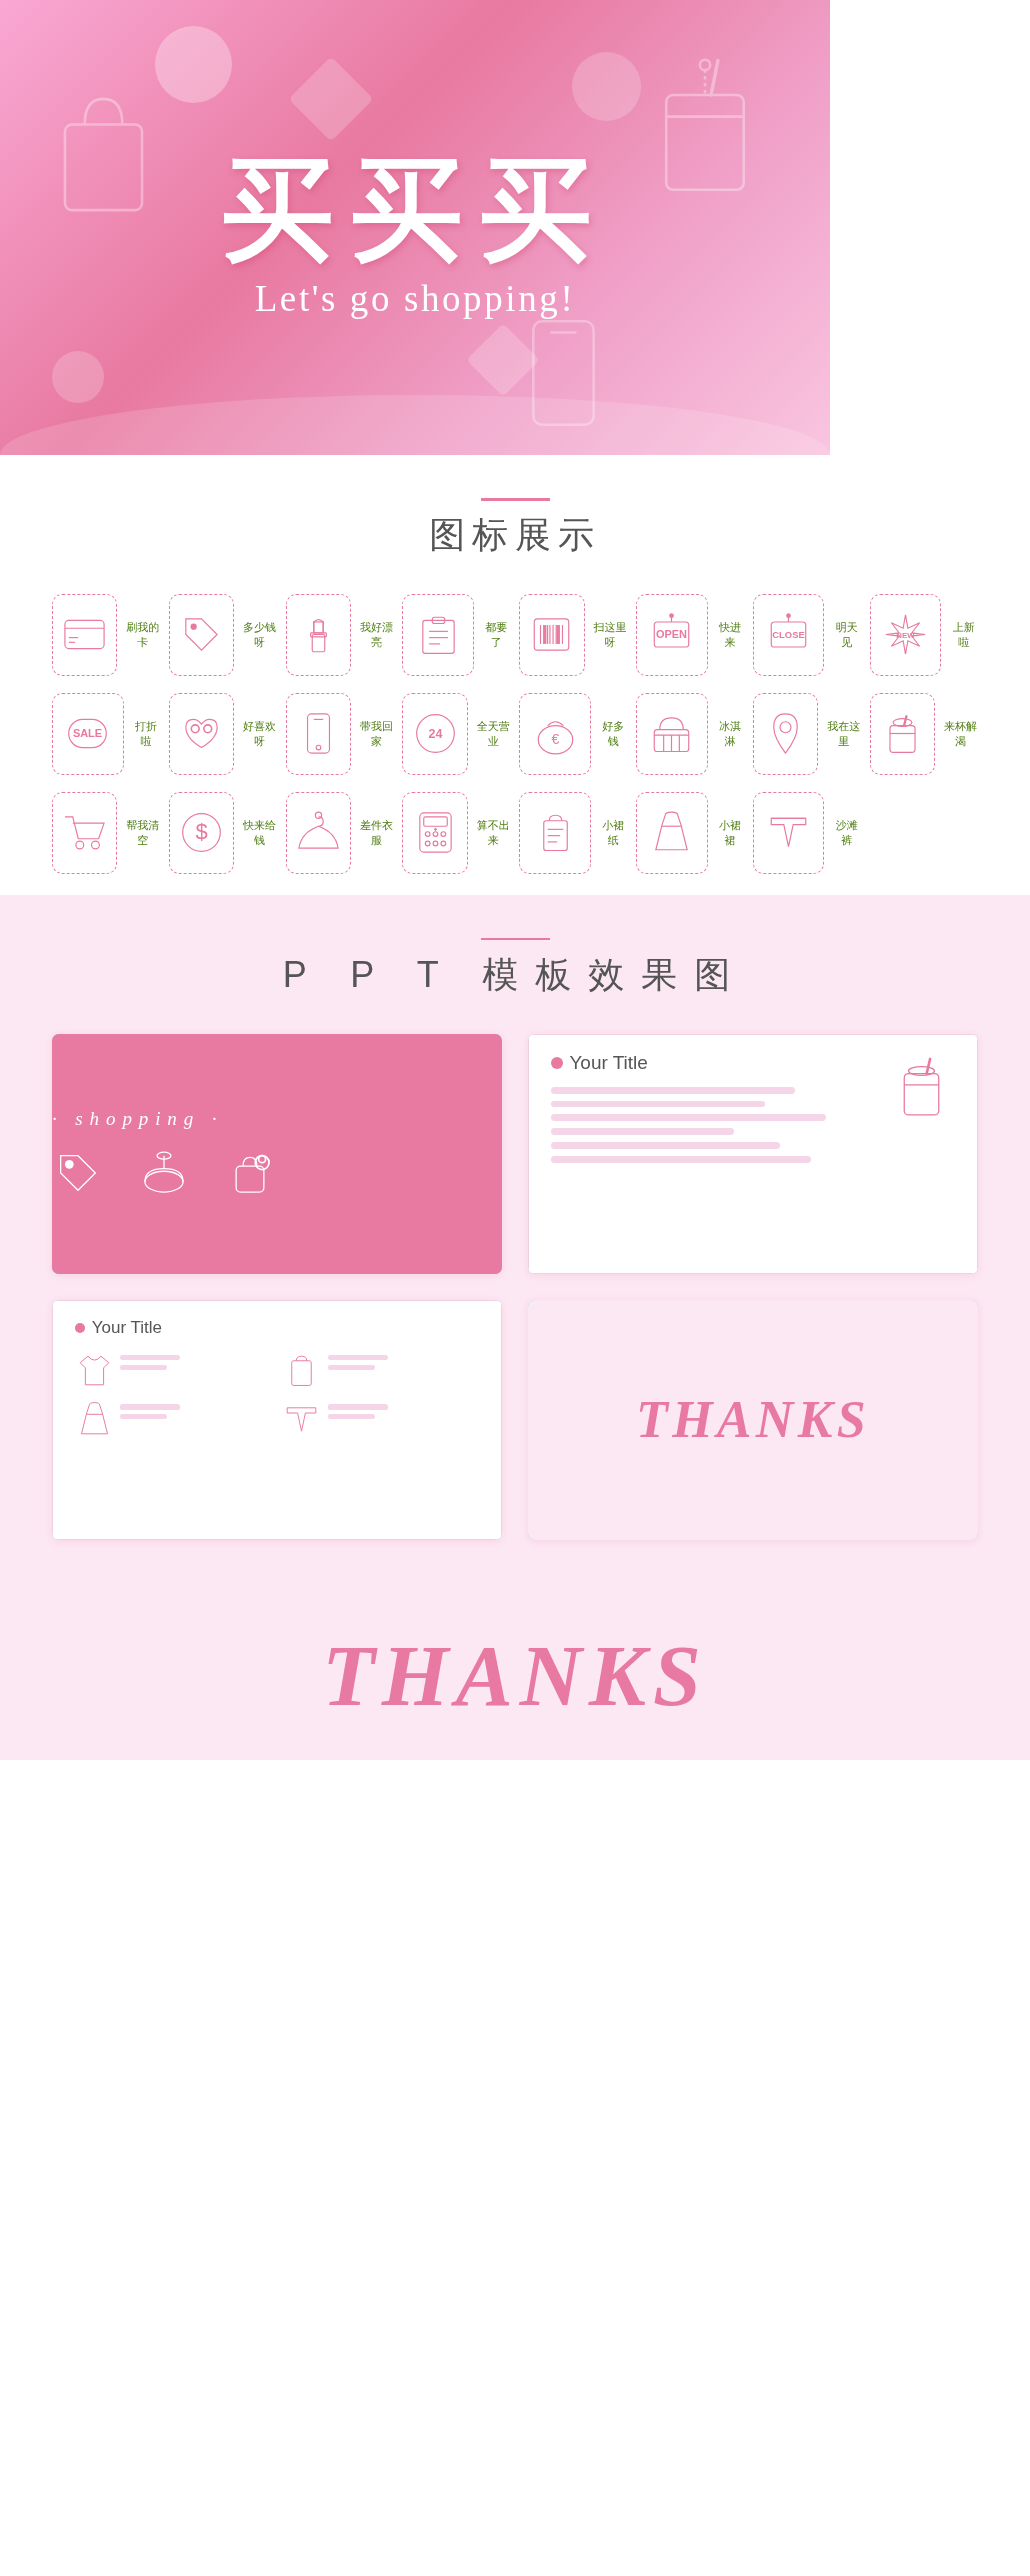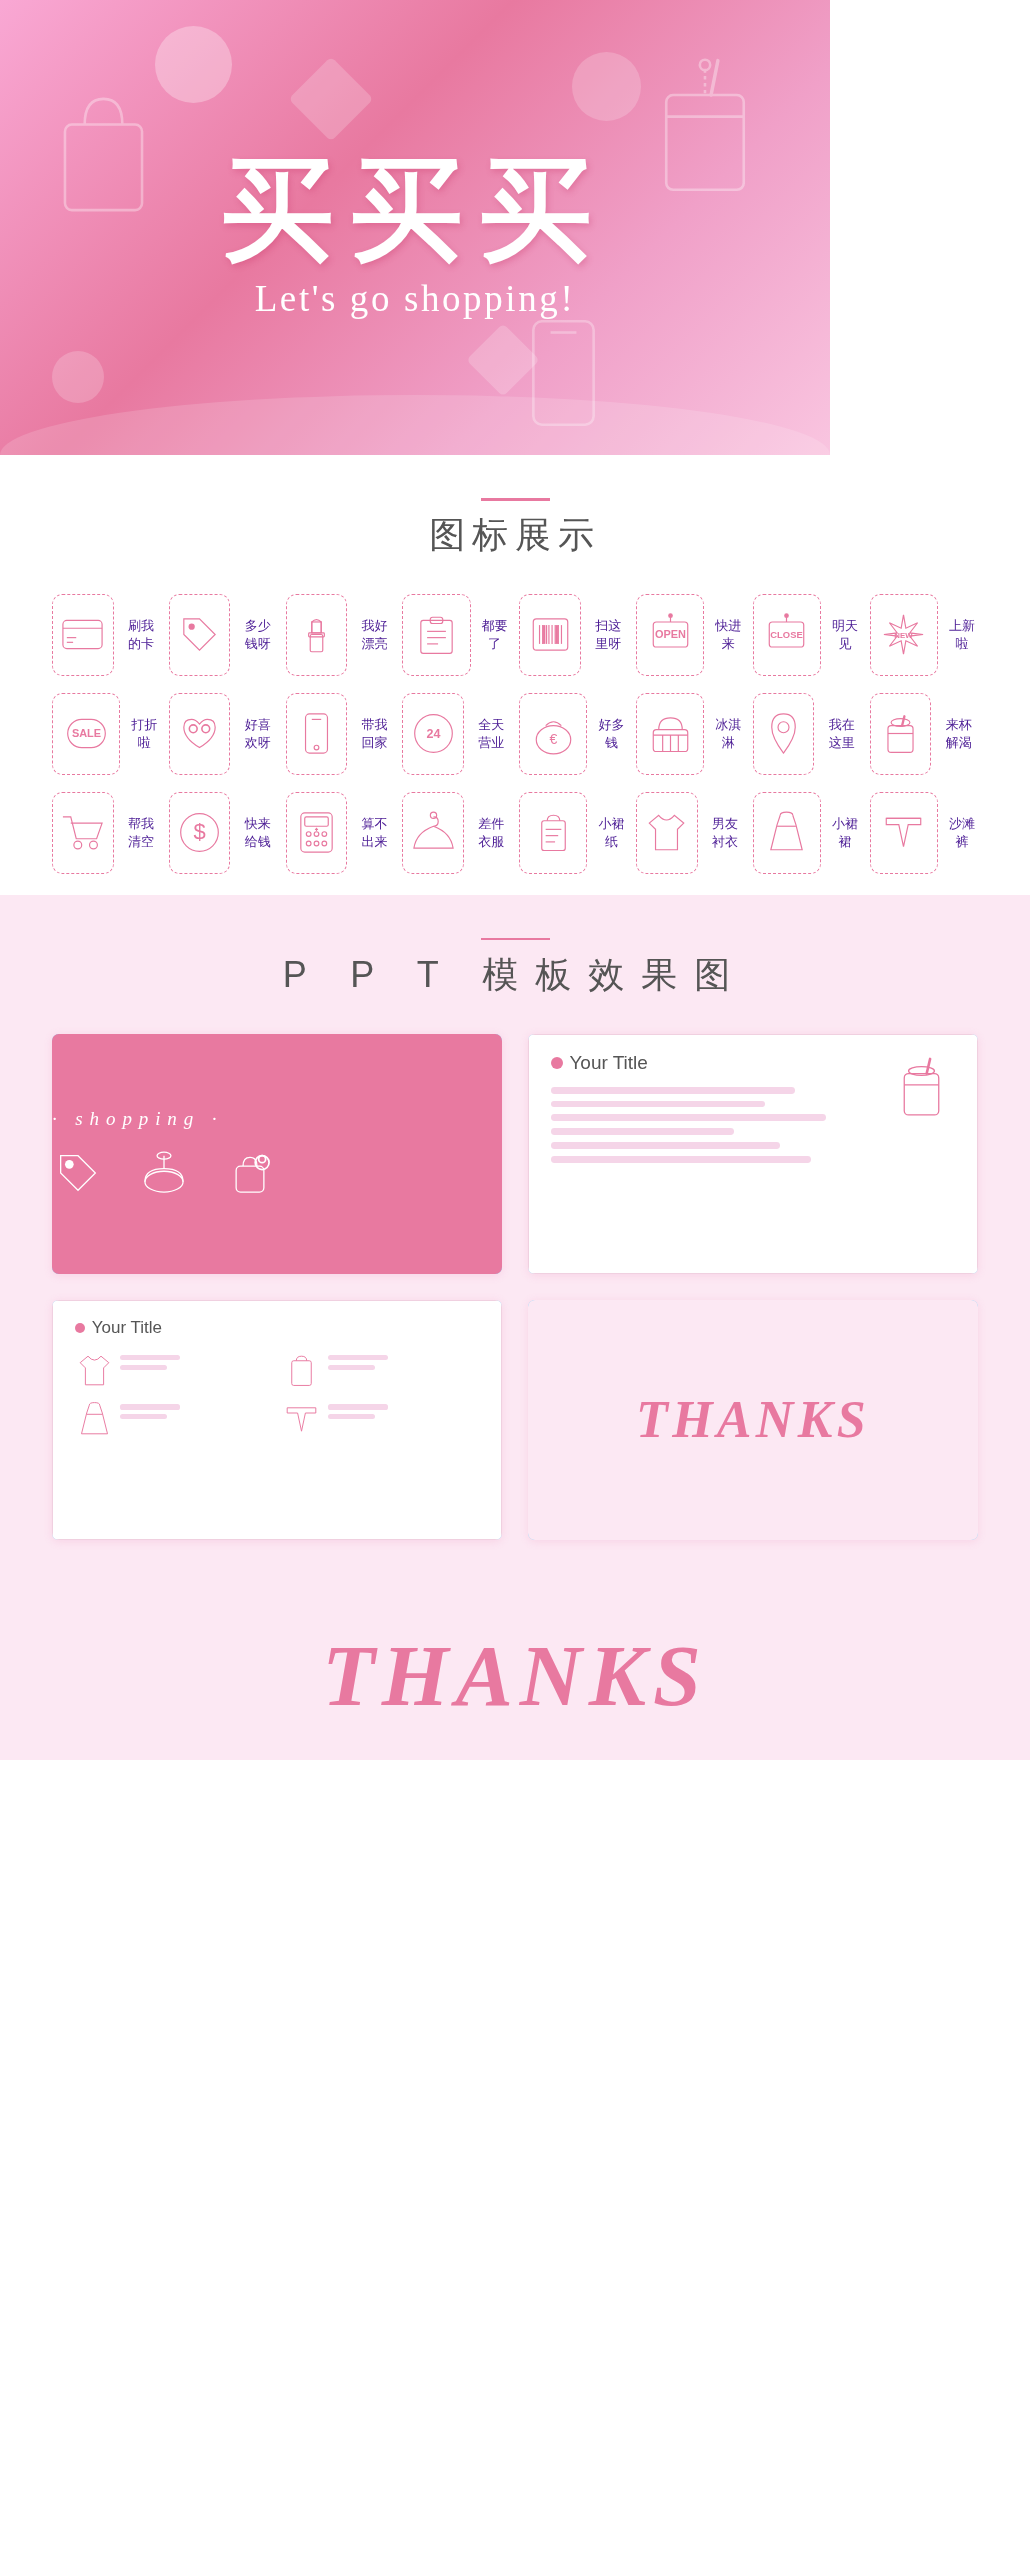--- a/index.html
+++ b/index.html
@@ -104,22 +104,22 @@
 
     .icon-box svg {
       width: 47px;
       height: 47px;
       stroke: #e879a0;
       fill: none;
       stroke-width: 1.5;
     }
 
     .icon-label {
-      font-size: 13px;
-      color: #4c1d95;
+      font-size: 11px;
+      color: #4d7c0f;
       font-family: 'SimHei', 'Microsoft YaHei', sans-serif;
       text-align: center;
     }
 
     
     .ppt-section {
       width: 1030px;
       background: #fce8f3;
       padding: 43px 52px 52px;
     }
@@ -581,66 +581,58 @@
           <circle cx="30" cy="30" r="24"></circle>
           <text x="30" y="38" text-anchor="middle" font-size="28" fill="#e879a0" stroke="none" font-family="Arial">$</text>
         </svg>
       </div>
       <span class="icon-label">快来给钱</span>
     </div>
 
     <div class="icon-item">
       <div class="icon-box">
         <svg viewBox="0 0 60 60">
+          <path d="M30 10 Q36 10 36 16 Q36 22 30 22 Q8 30 5 50 L55 50 Q52 30 30 22"></path>
+          <circle cx="30" cy="8" r="4"></circle>
+        </svg>
+      </div>
+      <span class="icon-label">差件衣服</span>
+    </div>
+
+    <div class="icon-item">
+      <div class="icon-box">
+        <svg viewBox="0 0 60 60">
           <rect x="10" y="5" width="40" height="50" rx="5"></rect>
           <rect x="15" y="10" width="30" height="12" rx="2"></rect>
           <circle cx="20" cy="32" r="3"></circle>
           <circle cx="30" cy="32" r="3"></circle>
           <circle cx="40" cy="32" r="3"></circle>
           <circle cx="20" cy="44" r="3"></circle>
           <circle cx="30" cy="44" r="3"></circle>
           <circle cx="40" cy="44" r="3"></circle>
           <line x1="28" y1="26" x2="32" y2="26"></line>
           <line x1="30" y1="24" x2="30" y2="28"></line>
         </svg>
       </div>
       <span class="icon-label">算不出来</span>
     </div>
 
     <div class="icon-item">
       <div class="icon-box">
         <svg viewBox="0 0 60 60">
-          <path d="M30 10 Q36 10 36 16 Q36 22 30 22 Q8 30 5 50 L55 50 Q52 30 30 22"></path>
-          <circle cx="30" cy="8" r="4"></circle>
-        </svg>
-      </div>
-      <span class="icon-label">差件衣服</span>
-    </div>
-
-    <div class="icon-item">
-      <div class="icon-box">
-        <svg viewBox="0 0 60 60">
           <rect x="15" y="15" width="30" height="38" rx="3"></rect>
           <path d="M22 15 Q22 8 30 8 Q38 8 38 15"></path>
           <line x1="20" y1="26" x2="40" y2="26"></line>
           <line x1="20" y1="34" x2="36" y2="34"></line>
           <line x1="20" y1="42" x2="32" y2="42"></line>
         </svg>
       </div>
       <span class="icon-label">小裙纸</span>
     </div>
 
-    <div class="icon-item">
-      <div class="icon-box">
-        <svg viewBox="0 0 60 60">
-          <path d="M8 18 L20 8 Q25 14 30 14 Q35 14 40 8 L52 18 L44 26 L44 52 L16 52 L16 26 Z"></path>
-        </svg>
-      </div>
-      <span class="icon-label">男友衬衣</span>
-    </div>
 
     <div class="icon-item">
       <div class="icon-box">
         <svg viewBox="0 0 60 60">
           <path d="M22 8 Q22 4 30 4 Q38 4 38 8"></path>
           <path d="M22 8 L18 20 L10 52 L50 52 L42 20 L38 8"></path>
           <line x1="18" y1="22" x2="42" y2="22"></line>
         </svg>
       </div>
       <span class="icon-label">小裙裙</span>

